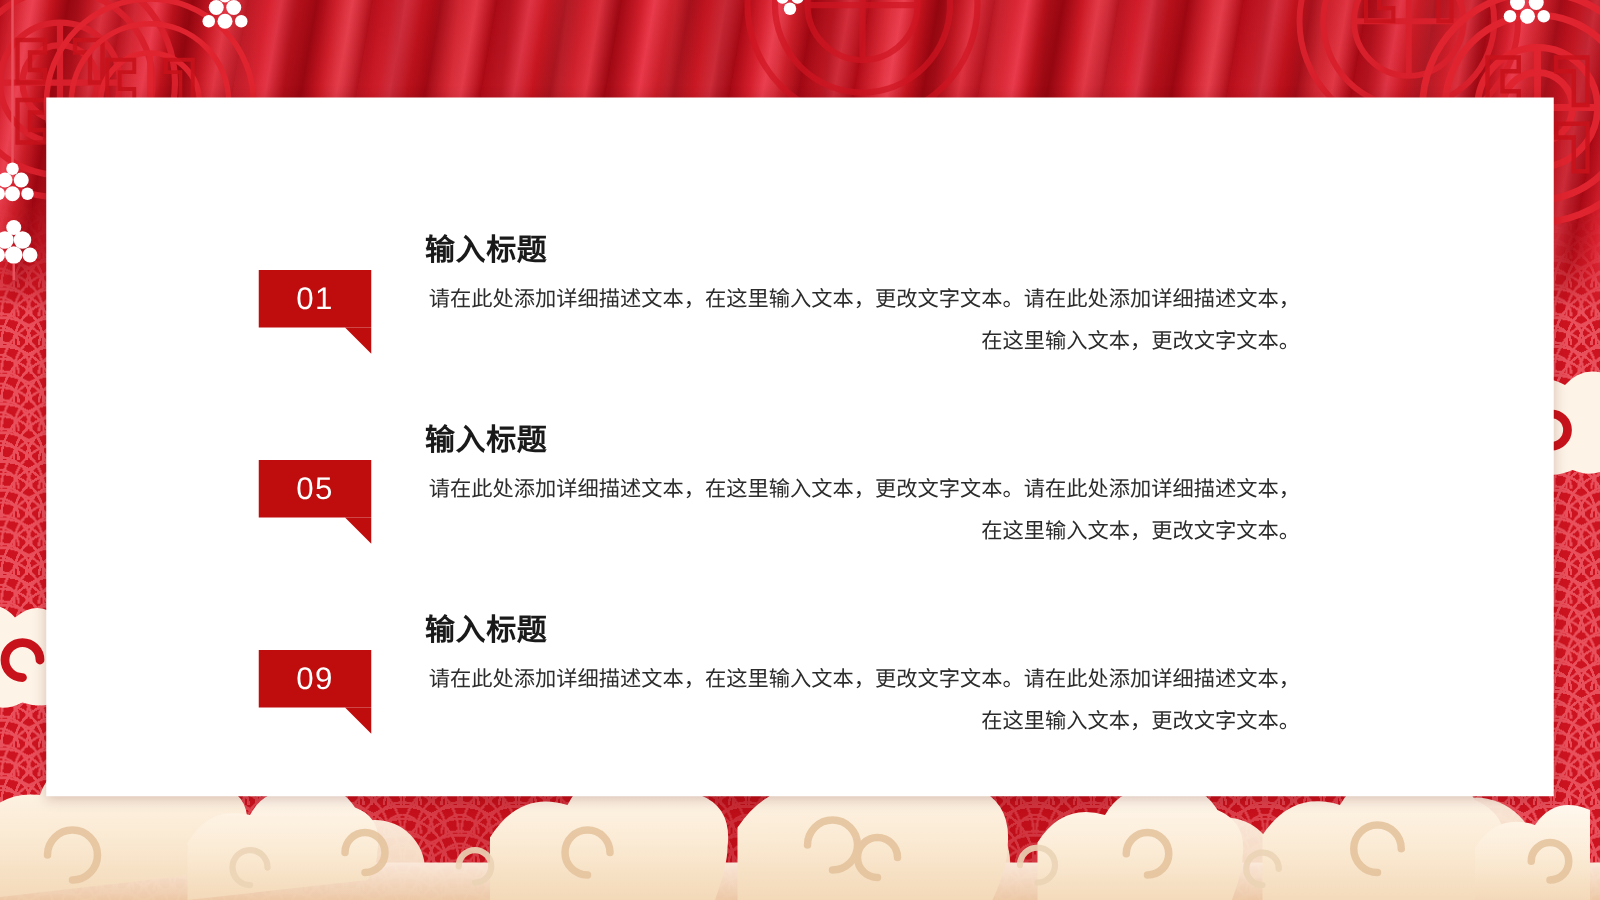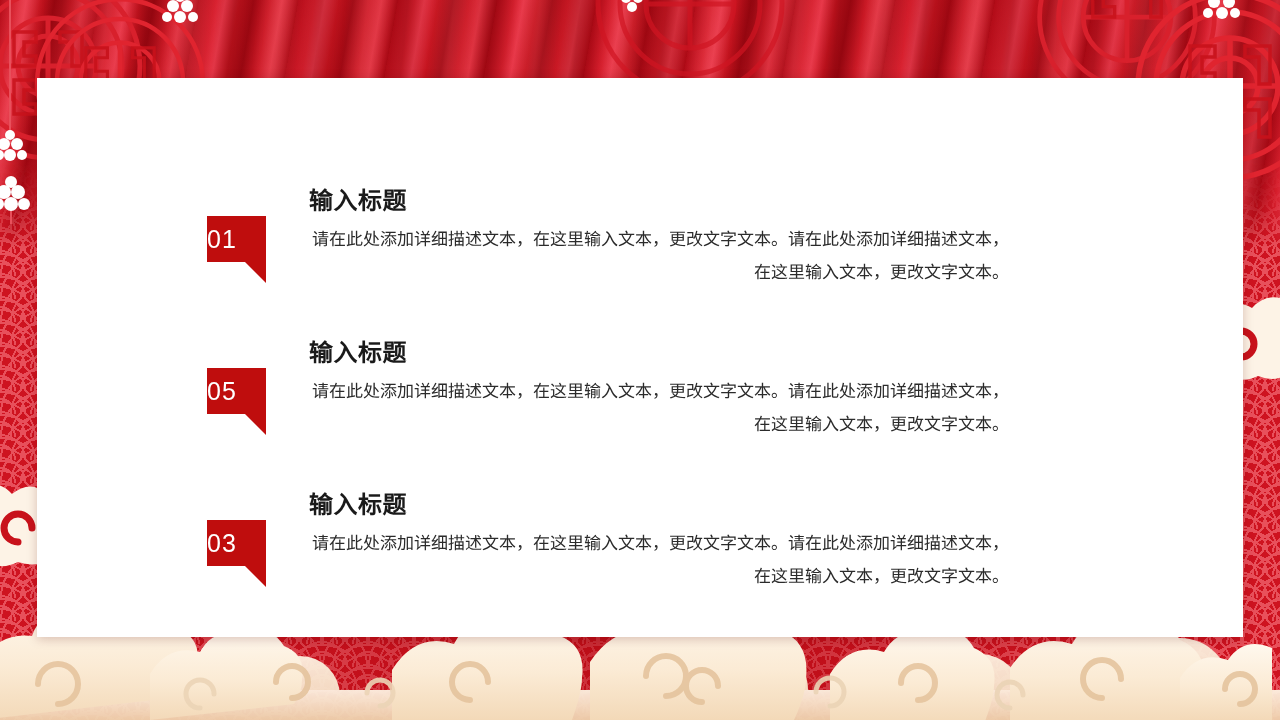--- a/index.html
+++ b/index.html
@@ -126,29 +126,29 @@
     position: relative;
     display: flex;
     align-items: flex-start;
     margin-bottom: 51px;
   }
   .row:last-child { margin-bottom: 0; }
 
   .badge {
     position: relative;
     flex: 0 0 auto;
-    width: 59px;
+    width: 90px;
     height: 46px;
     margin-top: 28px;
     margin-right: 43px;
     background: #BF0D0D;
     color: #FFFFFF;
     font-size: 25px;
     line-height: 46px;
-    text-align: left;
+    text-align: center;
     letter-spacing: 1px;
     font-family: "Liberation Sans", "DejaVu Sans", sans-serif;
   }
   
   .badge::after {
     content: "";
     position: absolute;
     right: 0;
     top: 46px;
     width: 0; height: 0;
@@ -422,21 +422,21 @@
 
       <div class="row">
         <div class="badge">05</div>
         <div class="row-text">
           <div class="row-heading">输入标题</div>
           <div class="row-body">请在此处添加详细描述文本，在这里输入文本，更改文字文本。请在此处添加详细描述文本，在这里输入文本，更改文字文本。</div>
         </div>
       </div>
 
       <div class="row">
-        <div class="badge">03</div>
+        <div class="badge">09</div>
         <div class="row-text">
           <div class="row-heading">输入标题</div>
           <div class="row-body">请在此处添加详细描述文本，在这里输入文本，更改文字文本。请在此处添加详细描述文本，在这里输入文本，更改文字文本。</div>
         </div>
       </div>
 
     </div>
   </div>
 
 </div>

